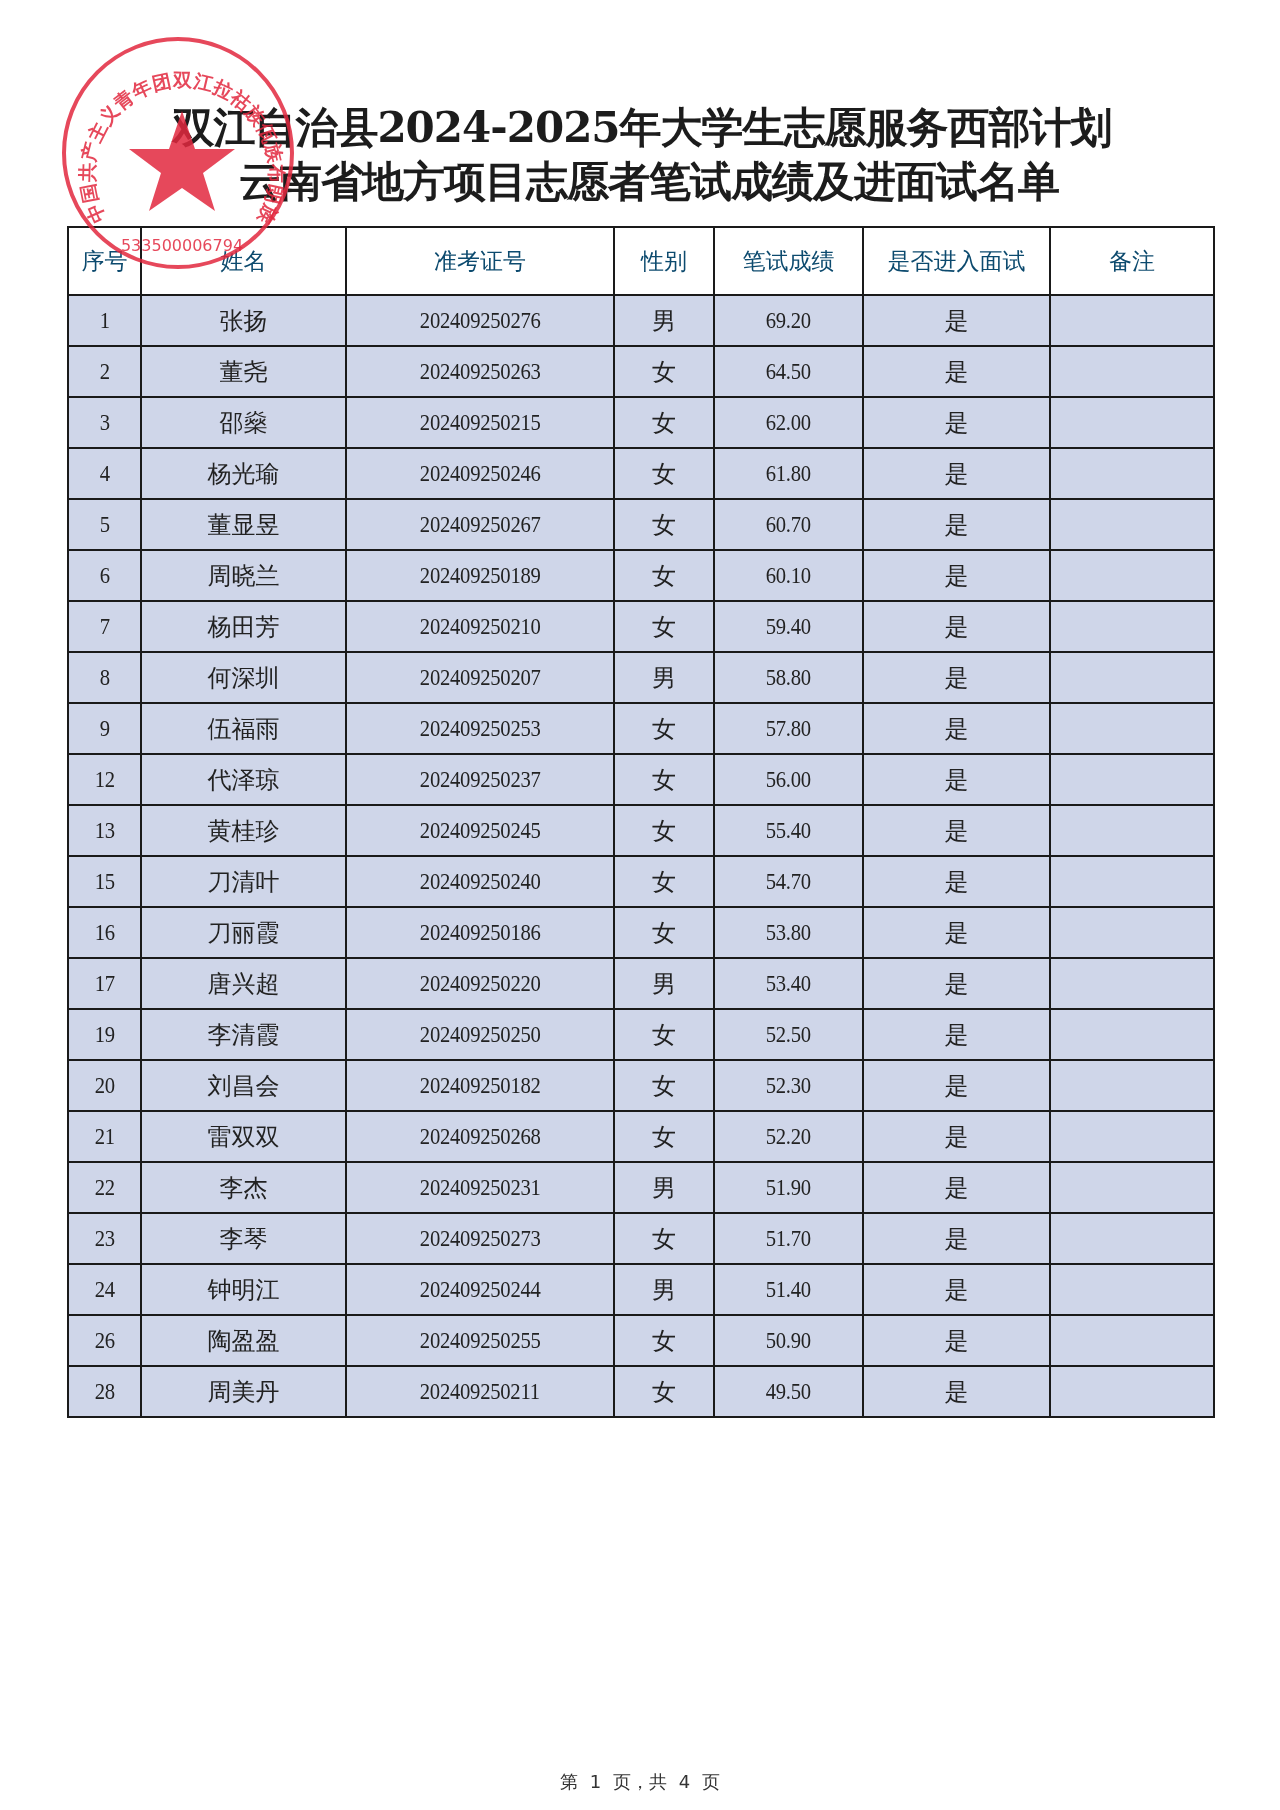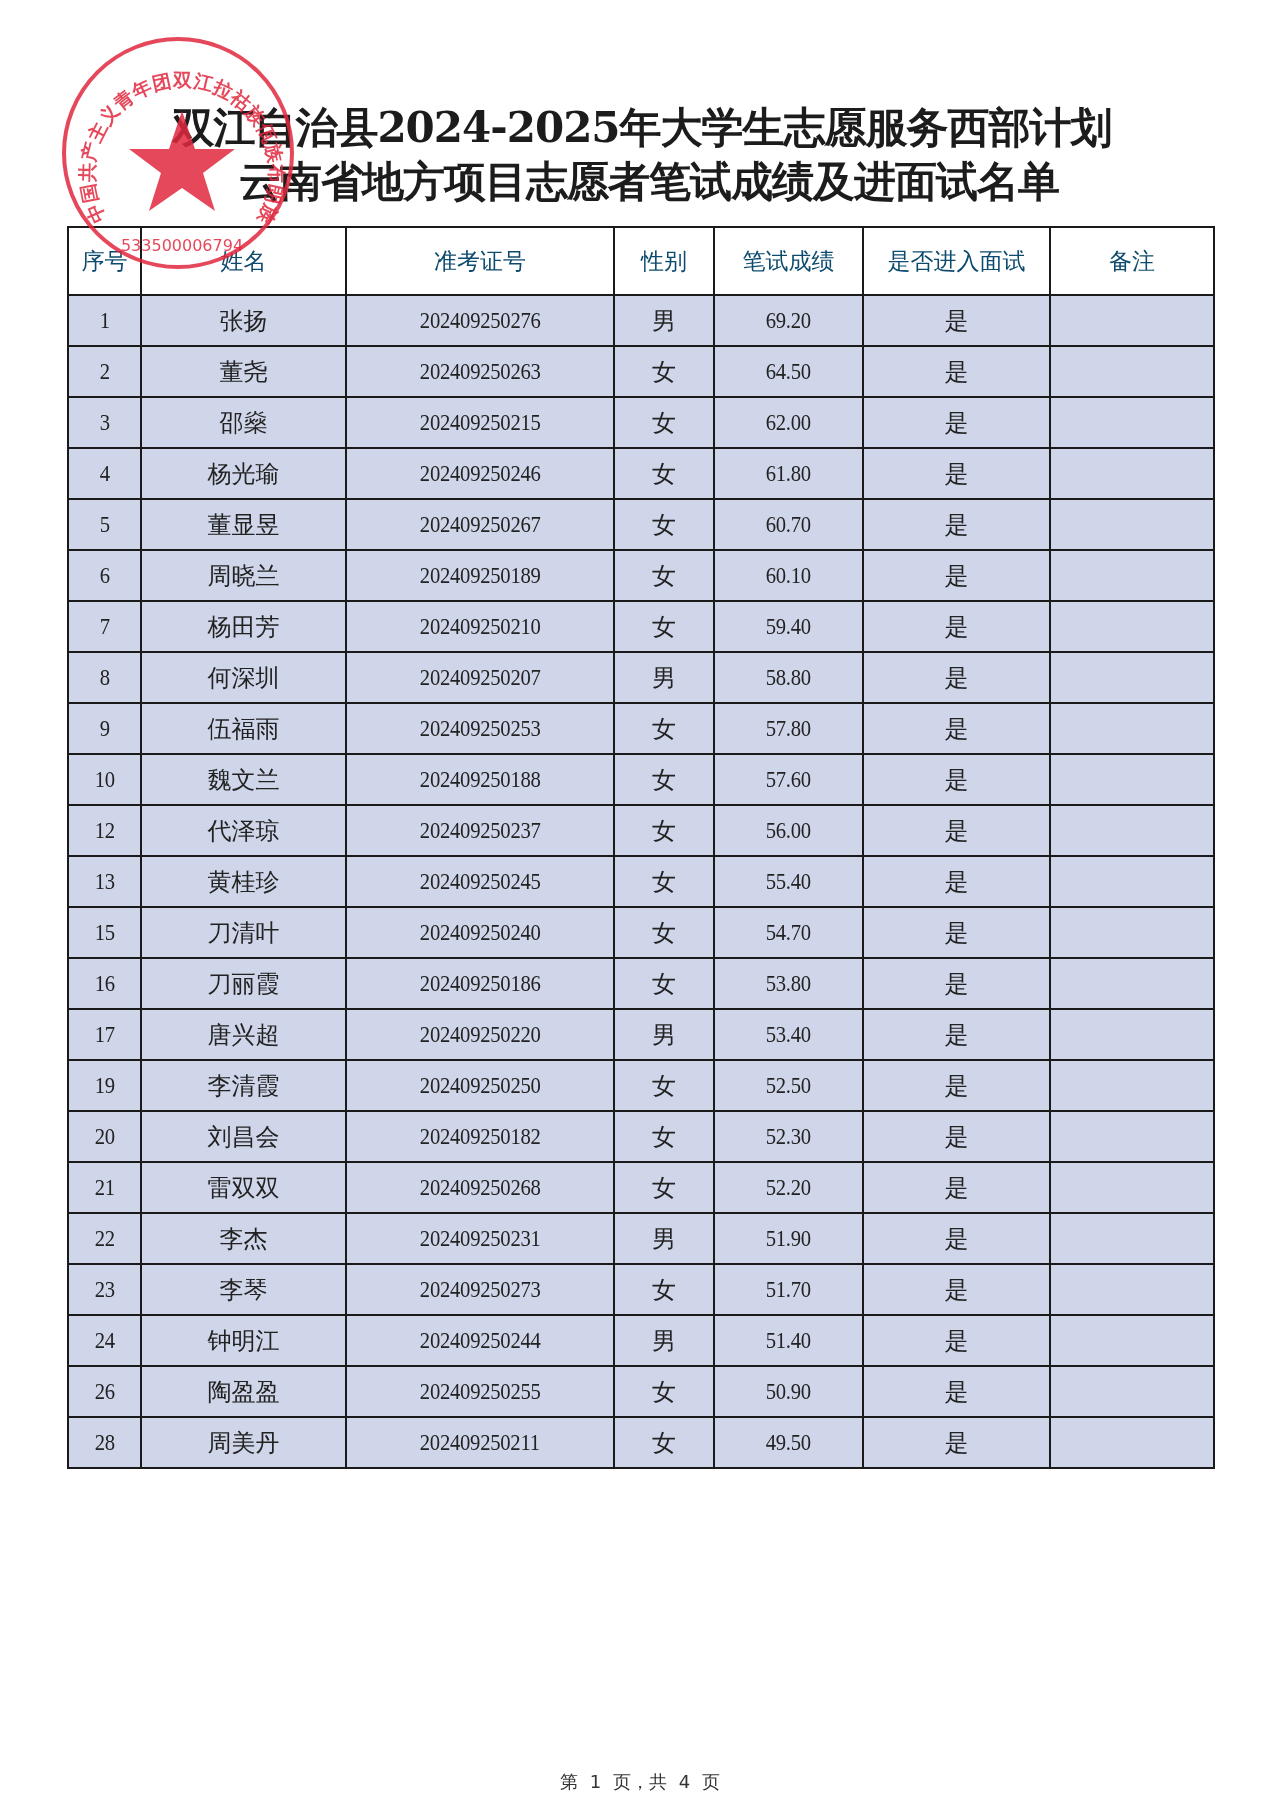--- a/index.html
+++ b/index.html
@@ -144,29 +144,20 @@
       <tr>
         <td class="num"><span class="digits">9</span></td>
         <td class="cjk">伍福雨</td>
         <td class="num"><span class="digits">202409250253</span></td>
         <td class="cjk">女</td>
         <td class="num"><span class="digits">57.80</span></td>
         <td class="cjk">是</td>
         <td class="cjk"></td>
       </tr>
       <tr>
-        <td class="num"><span class="digits">10</span></td>
-        <td class="cjk">魏文兰</td>
-        <td class="num"><span class="digits">202409250188</span></td>
-        <td class="cjk">女</td>
-        <td class="num"><span class="digits">57.60</span></td>
-        <td class="cjk">是</td>
-        <td class="cjk"></td>
-      </tr>
-      <tr>
         <td class="num"><span class="digits">12</span></td>
         <td class="cjk">代泽琼</td>
         <td class="num"><span class="digits">202409250237</span></td>
         <td class="cjk">女</td>
         <td class="num"><span class="digits">56.00</span></td>
         <td class="cjk">是</td>
         <td class="cjk"></td>
       </tr>
       <tr>
         <td class="num"><span class="digits">13</span></td>

